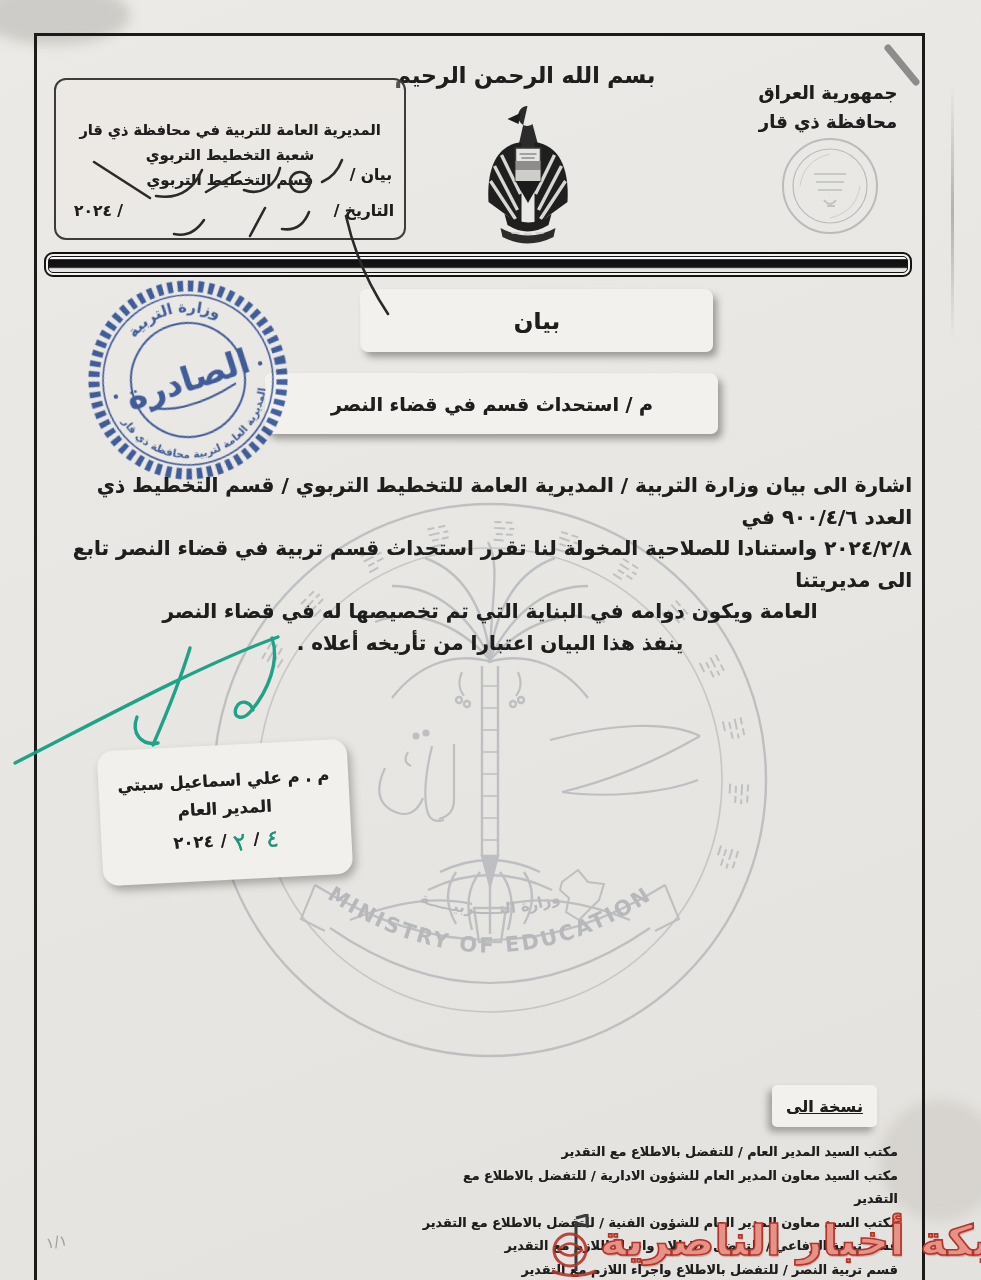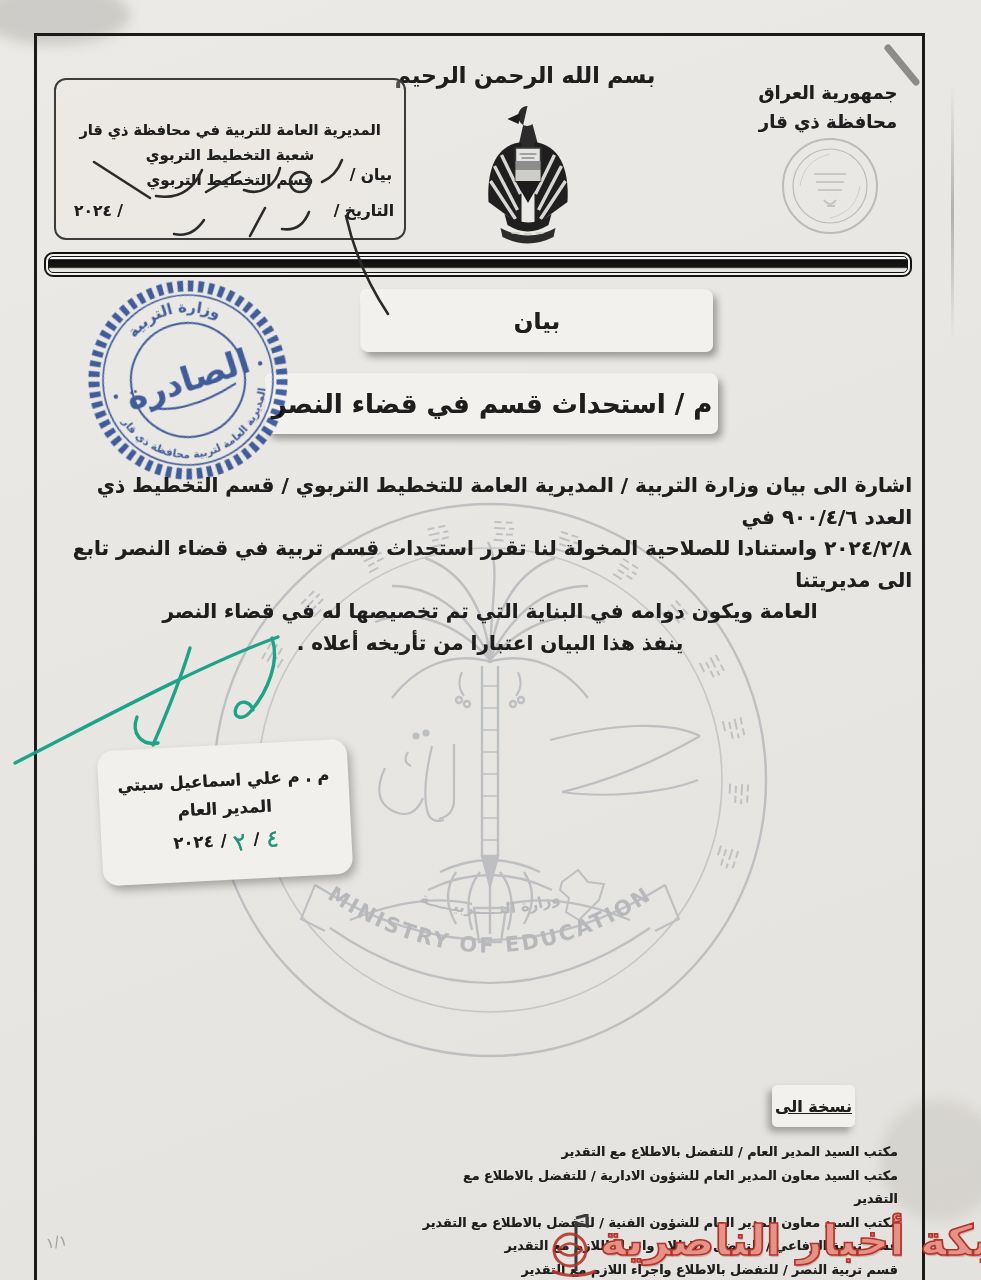--- a/index.html
+++ b/index.html
@@ -23,37 +23,37 @@
   .lbl-num{position:absolute;right:12px;top:86px;font-size:15.5px;}
   .lbl-date{position:absolute;right:10px;top:122px;font-size:15.5px;}
   .lbl-year{position:absolute;left:18px;top:122px;font-size:15.5px;direction:rtl;}
   
   .divider{left:44px;top:252px;width:868px;height:25px;border:2px solid #131313;border-radius:9px;padding:2px;box-sizing:border-box;z-index:2;background:#f4f2ef;}
   .divider .in{width:100%;height:100%;border:1.5px solid #131313;border-radius:5px;box-sizing:border-box;
     background:linear-gradient(to bottom,#fafafa 0%,#fafafa 10%,#101010 18%,#151515 68%,#e9e7e3 78%);}
   
   .shadowbox{background:#f3f1ee;border-radius:7px;box-shadow:4px 5px 7px rgba(60,58,55,.45),-1px -1px 0 rgba(255,255,255,.6);z-index:2;display:flex;align-items:center;justify-content:center;}
   .titlebox{left:330px;top:290px;width:352px;height:62px;font-size:23px;margin-left:31px;}
-  .subjectbox{left:266px;top:374px;width:452px;height:60px;font-size:26px;}
+  .subjectbox{left:266px;top:374px;width:452px;height:60px;font-size:19px;}
   
   .body{left:68px;top:470px;width:844px;font-size:20px;line-height:31.5px;z-index:2;}
   .body .l{text-align:right;}
   .body .c{text-align:center;}
   
   .sigbox{left:100px;top:745px;width:250px;height:135px;background:#f2f0ed;border-radius:16px;
     box-shadow:3px 5px 8px rgba(70,68,64,.4);transform:rotate(-3deg);z-index:3;
     display:flex;flex-direction:column;align-items:center;justify-content:center;gap:9px;}
   .signame{font-size:16.5px;}
   .sigtitle{font-size:16.5px;}
   .sigdate{direction:ltr;font-size:16.5px;display:flex;align-items:center;gap:7px;}
   .hand-green{color:#149a7e;font-weight:normal;font-size:24px;display:inline-block;}
   .hg2{transform:rotate(-14deg) translateY(2px);}
   .hg4{transform:rotate(4deg);}
   
-  .copycard{left:772px;top:1085px;width:83px;height:42px;background:#f3f1ee;border-radius:5px;
+  .copycard{left:772px;top:1085px;width:105px;height:42px;background:#f3f1ee;border-radius:5px;
     box-shadow:-4px 5px 7px rgba(60,58,55,.4);z-index:2;display:flex;align-items:center;justify-content:center;font-size:16px;}
   .copycard span{text-decoration:underline;}
   .copylist{left:380px;top:1140px;width:482px;font-size:12.8px;line-height:23.5px;text-align:right;z-index:2;margin-left:36px;}
   
   .wmark{left:600px;top:1216px;z-index:6;color:#e59389;-webkit-text-stroke:1.6px #b53328;
     font-size:42px;font-weight:bold;direction:rtl;letter-spacing:0px;transform:scaleX(1.06);transform-origin:left;
     text-shadow:1px 2px 1px rgba(120,25,18,.25);white-space:nowrap;}
   .wlogo{left:546px;top:1214px;z-index:6;}
   .pagenum{left:46px;top:1233px;color:#a19f9b;font-size:15px;transform:rotate(-10deg);z-index:2;}
   svg{display:block;} .z3{z-index:3;} .z4{z-index:4;}

